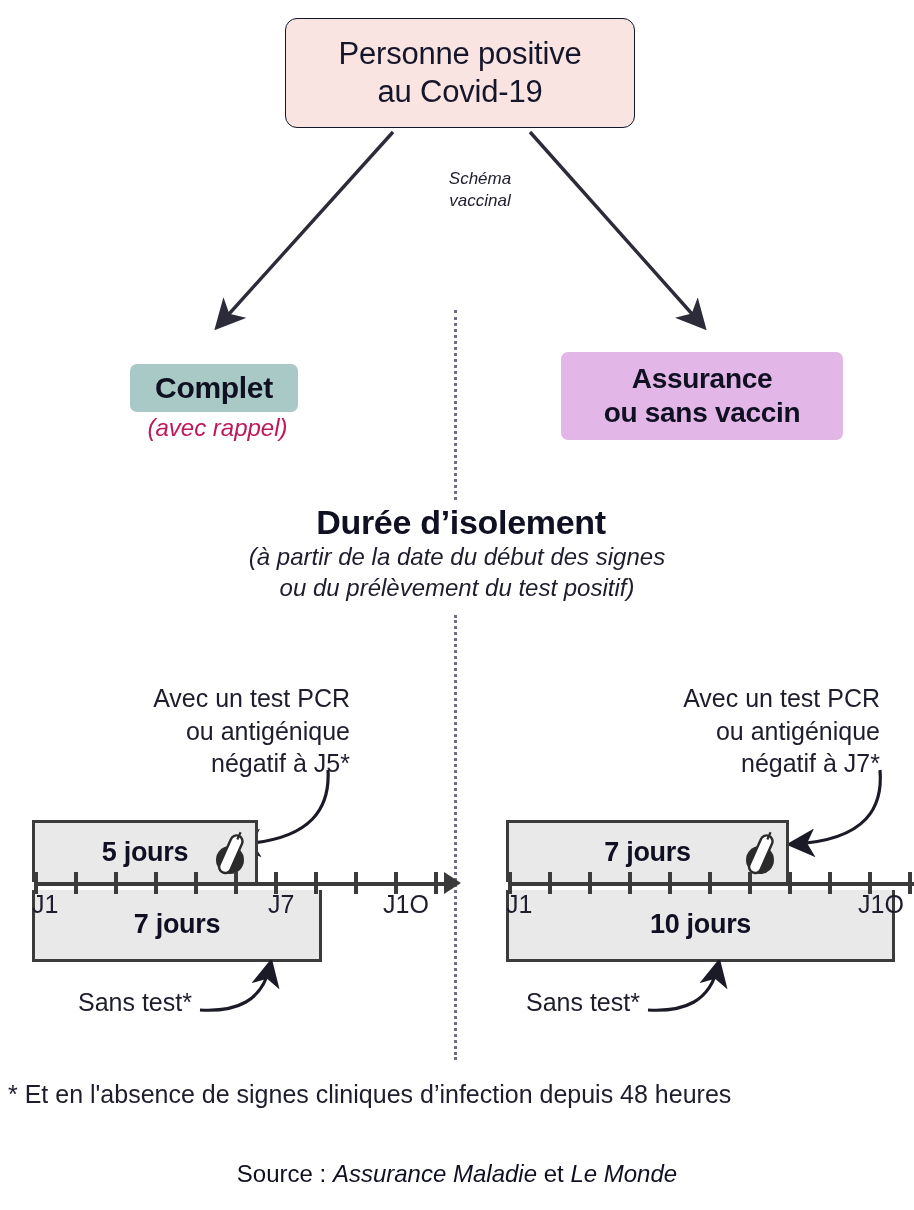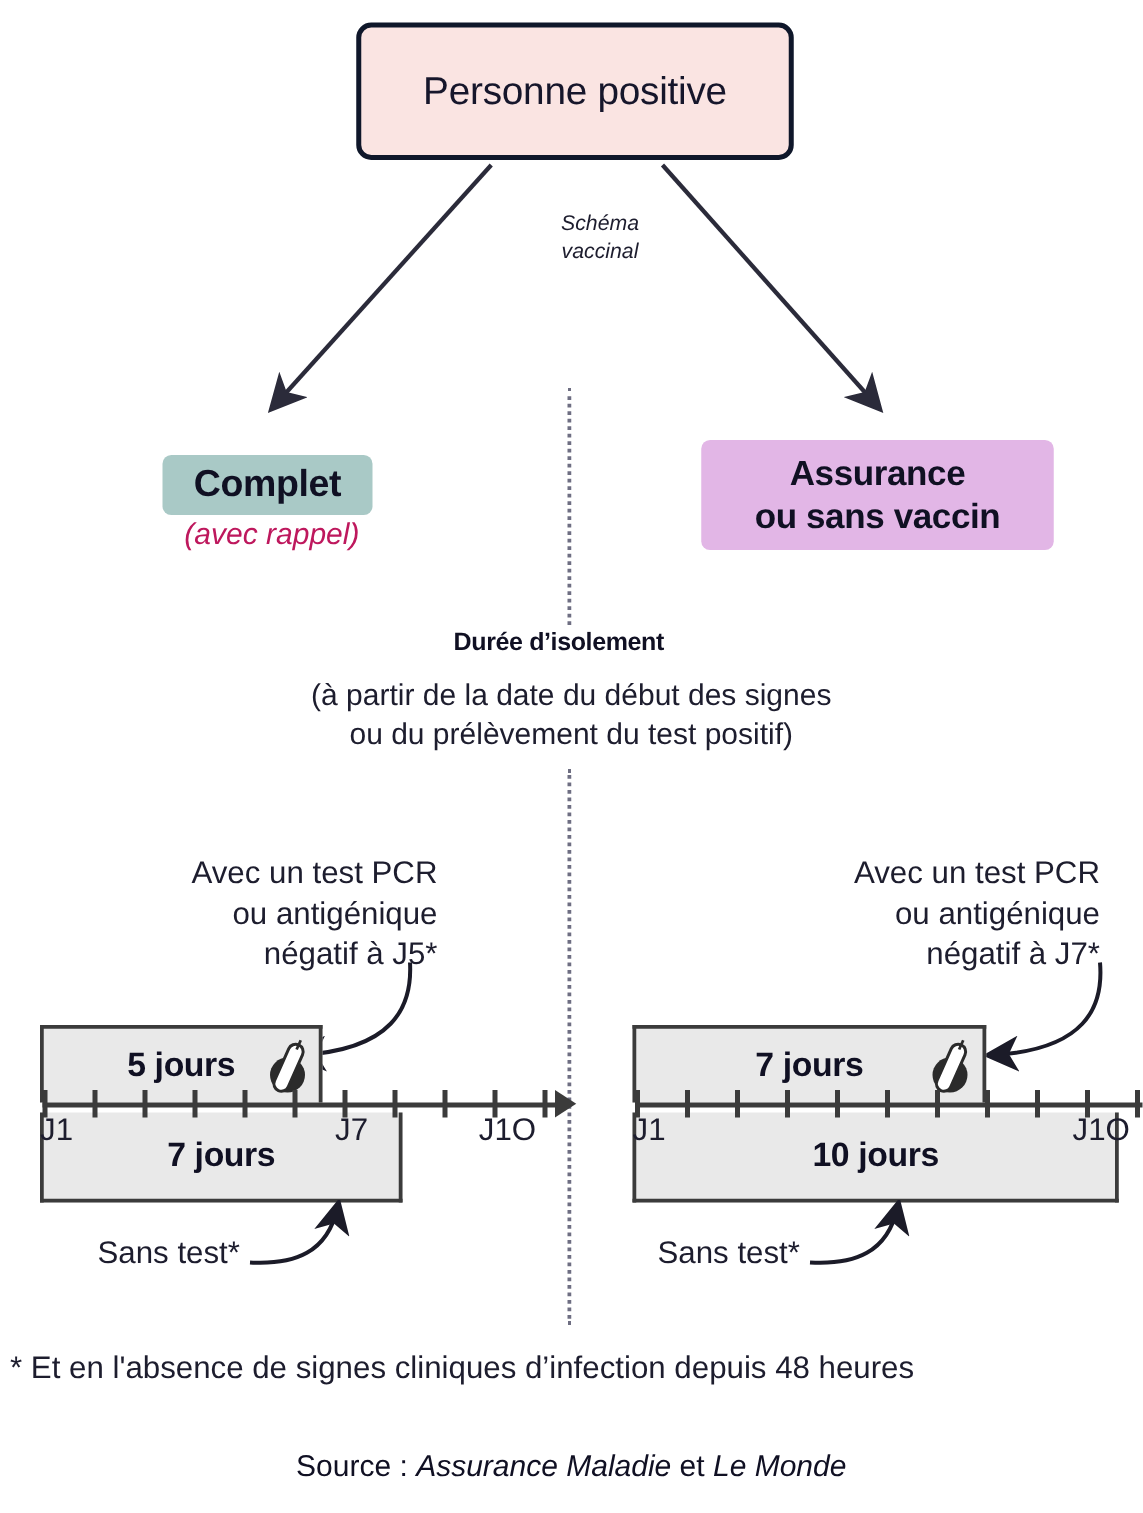--- a/index.html
+++ b/index.html
@@ -11,21 +11,21 @@
     overflow:hidden;
     position:relative;
   }
   #stage{position:absolute;left:0;top:0;width:914px;height:1210px;}
   .abs{position:absolute;}
 
   
   .top-box{
     left:285px;top:18px;width:350px;height:110px;
     background:#fae4e2;
-    border:4px solid #0f172a;
+    border:1px solid #0f172a;
     border-radius:12px;
     box-sizing:border-box;
     display:flex;align-items:center;justify-content:center;
     text-align:center;
     font-size:31px;
     line-height:1.22;
     color:#16162b;
     letter-spacing:-0.2px;
   }
 
@@ -60,27 +60,27 @@
     text-align:center;
   }
   .chip-incomplet{
     left:561px;top:352px;width:282px;height:88px;
     background:#e2b6e6;
     font-size:28px;line-height:1.2;
   }
 
   
   .duree-title{
-    left:147px;top:503px;width:600px;
-    text-align:center;font-weight:bold;font-size:20px;
+    left:161px;top:503px;width:600px;
+    text-align:center;font-weight:bold;font-size:34px;
     letter-spacing:-0.3px;color:#101023;
   }
   .duree-sub{
     left:157px;top:541px;width:600px;
-    text-align:center;font-size:24px;
+    text-align:center;font-style:italic;font-size:24px;
     line-height:1.3;color:#1d1d2e;
   }
 
   
   .divider{
     left:454px;width:0;
     border-left:3px dotted #6e6e82;
   }
   .divider-a{top:310px;height:190px;}
   .divider-b{top:615px;height:445px;}
@@ -146,20 +146,21 @@
   .source em{font-style:italic;}
 </style>
 </head>
 <body>
 
 <div id="stage">
 
   <div class="abs top-box">
     <div>
       <span>Personne positive</span><br>
+      <span>au Covid-19</span>
     </div>
   </div>
 
   <svg class="abs" style="left:180px;top:128px;width:560px;height:215px;" viewBox="0 0 560 215">
     <defs>
       <marker id="ah" markerWidth="9" markerHeight="9" refX="6.5" refY="4.5" orient="auto">
         <path d="M0,0 L9,4.5 L0,9 L2.4,4.5 Z" fill="#2b2b3a"></path>
       </marker>
     </defs>
     <line x1="213" y1="4" x2="40" y2="196" stroke="#2b2b3a" stroke-width="3.4" marker-end="url(#ah)"></line>

